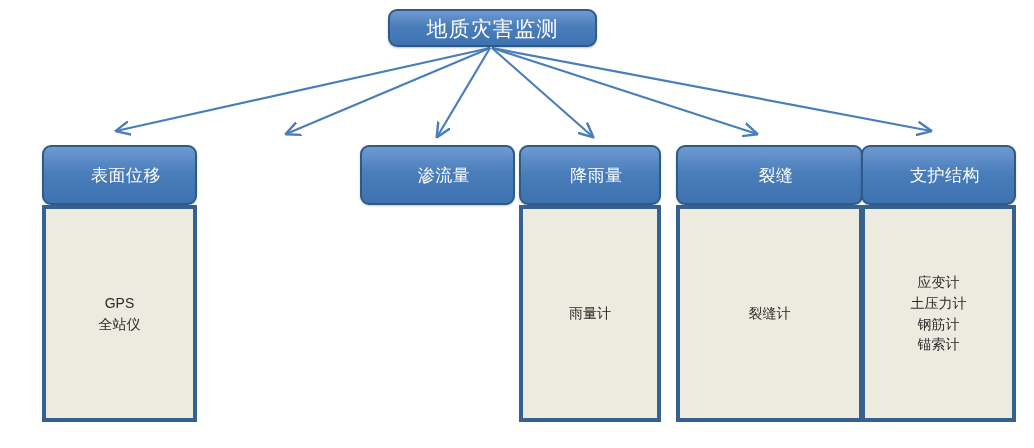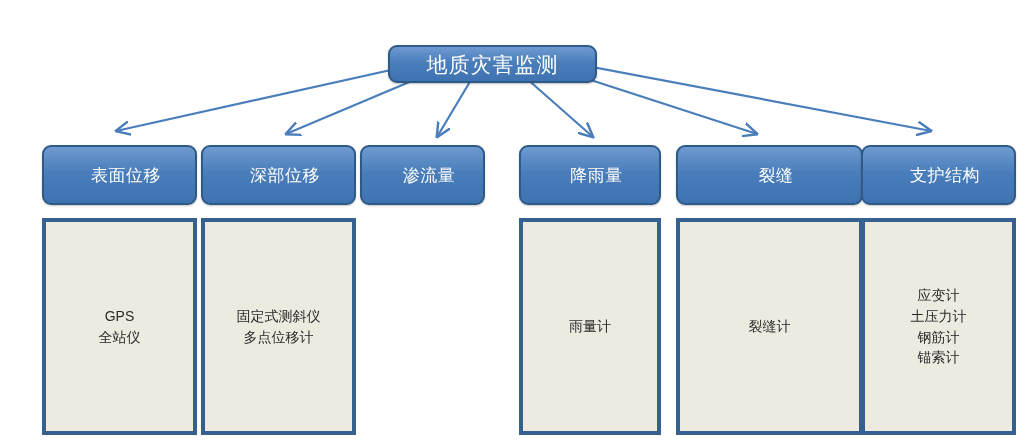--- a/index.html
+++ b/index.html
@@ -41,21 +41,20 @@
     width: 209px;
     height: 38px;
     box-sizing: border-box;
     border: 2px solid #2E5A87;
     border-radius: 9px;
     background: linear-gradient(to bottom, #6f9ad0 0%, #4A7EBB 45%, #3f72b0 100%);
     display: flex;
     align-items: center;
     justify-content: center;
     box-shadow: 0 1px 2px rgba(0,0,0,0.25);
-    margin-top: 36px;
   }
   #root-node .node-label {
     color: #ffffff;
     font-size: 21px;
     line-height: 1;
     letter-spacing: 1px;
     white-space: nowrap;
   }
 
   
@@ -77,21 +76,21 @@
   }
   .col-header .node-label {
     color: #ffffff;
     font-size: 17px;
     line-height: 1;
     letter-spacing: 0.5px;
     white-space: nowrap;
   }
   .col-body {
     box-sizing: border-box;
-    margin-top: 13px;
+    margin-top: 0;
     height: 217px;
     border: 4px solid #35608F;
     background: #EDEAE0;
     display: flex;
     align-items: center;
     justify-content: center;
     text-align: center;
   }
   .col-body .body-text {
     color: #2b2b2b;
@@ -128,31 +127,22 @@
   <div class="column" style="left:42px; width:155px;">
     <div class="col-header">
       <span class="node-label">表面位移</span>
     </div>
     <div class="col-body">
       <span class="body-text">GPS
 全站仪</span>
     </div>
   </div>
 
-  <div class="column" style="left:201px; width:155px;">
-    <div class="col-header">
-      <span class="node-label">深部位移</span>
-    </div>
-    <div class="col-body">
-      <span class="body-text">固定式测斜仪
-多点位移计</span>
-    </div>
-  </div>
 
-  <div class="column" style="left:360px; width:125px;">
+  <div class="column" style="left:360px; width:155px;">
     <div class="col-header">
       <span class="node-label">渗流量</span>
     </div>
   </div>
 
   <div class="column" style="left:519px; width:142px;">
     <div class="col-header">
       <span class="node-label">降雨量</span>
     </div>
     <div class="col-body">

